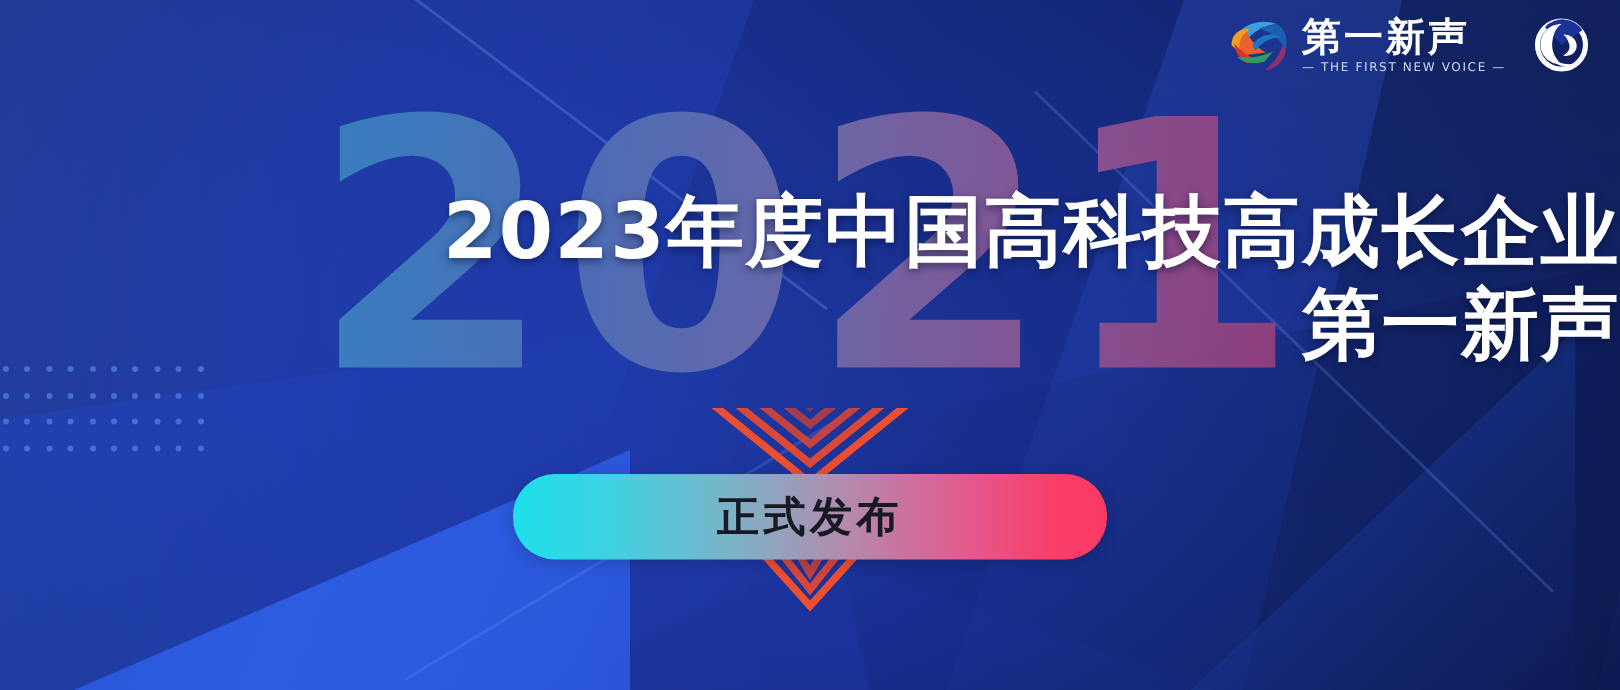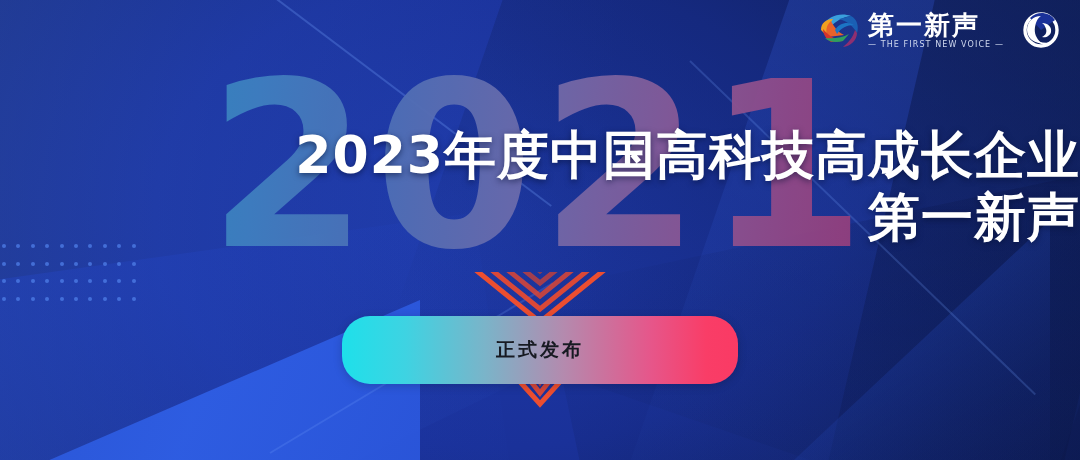--- a/index.html
+++ b/index.html
@@ -165,27 +165,27 @@
   .chev-top { top: 272px; height: 58px; }
   .chev-bot { top: 360px; height: 48px; }
 
   
   .release-btn {
     position: absolute;
     left: 50%;
     transform: translateX(-50%);
     top: 316px;
     width: 396px;
-    height: 68px;
+    height: 57px;
     border-radius: 28px;
     border: none;
     background: linear-gradient(90deg, #1ee0ea 0%, #3ed3e2 16%, #7ab4c9 36%, #b48aae 56%, #e6568a 78%, #f93d67 92%, #fa3a64 100%);
     color: #171a22;
     font-family: Liberation Serif, serif;
-    font-size: 19px;
+    font-size: 28px;
     font-weight: 700;
     letter-spacing: 3px;
     display: flex;
     align-items: center;
     justify-content: center;
     cursor: pointer;
     box-shadow: 0 2px 10px rgba(0,0,0,0.18);
     z-index: 6;
   }
 

